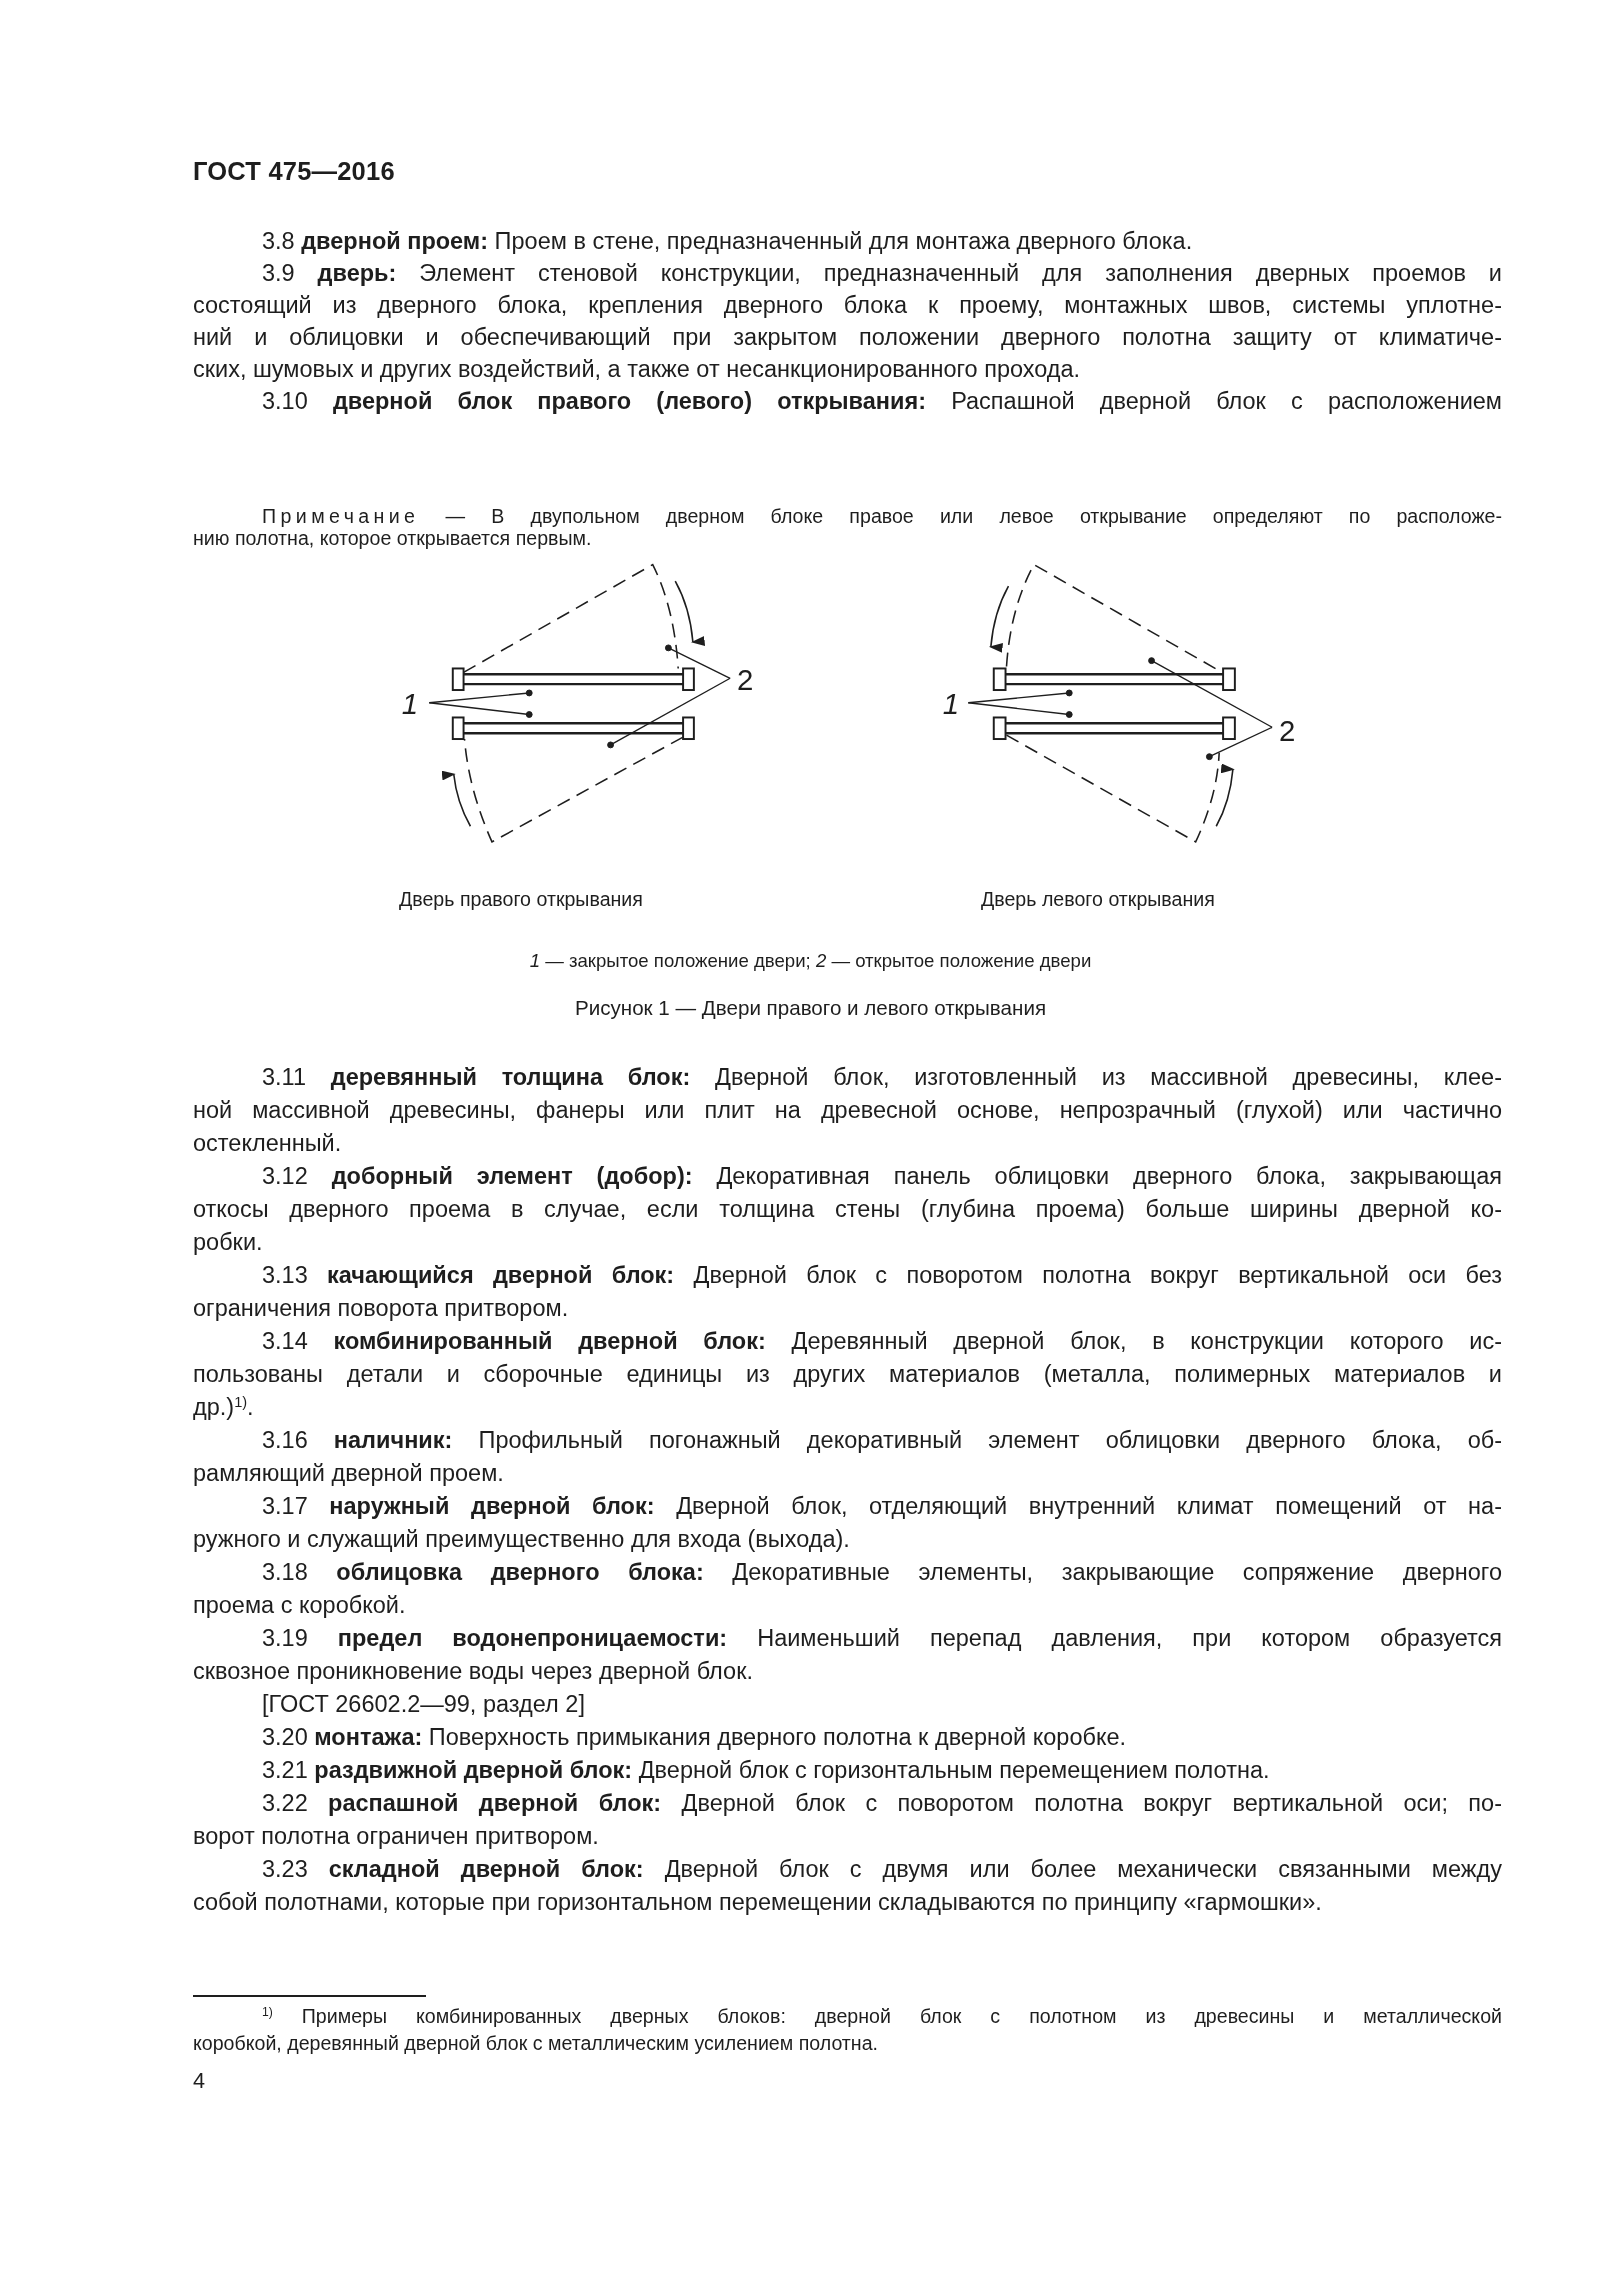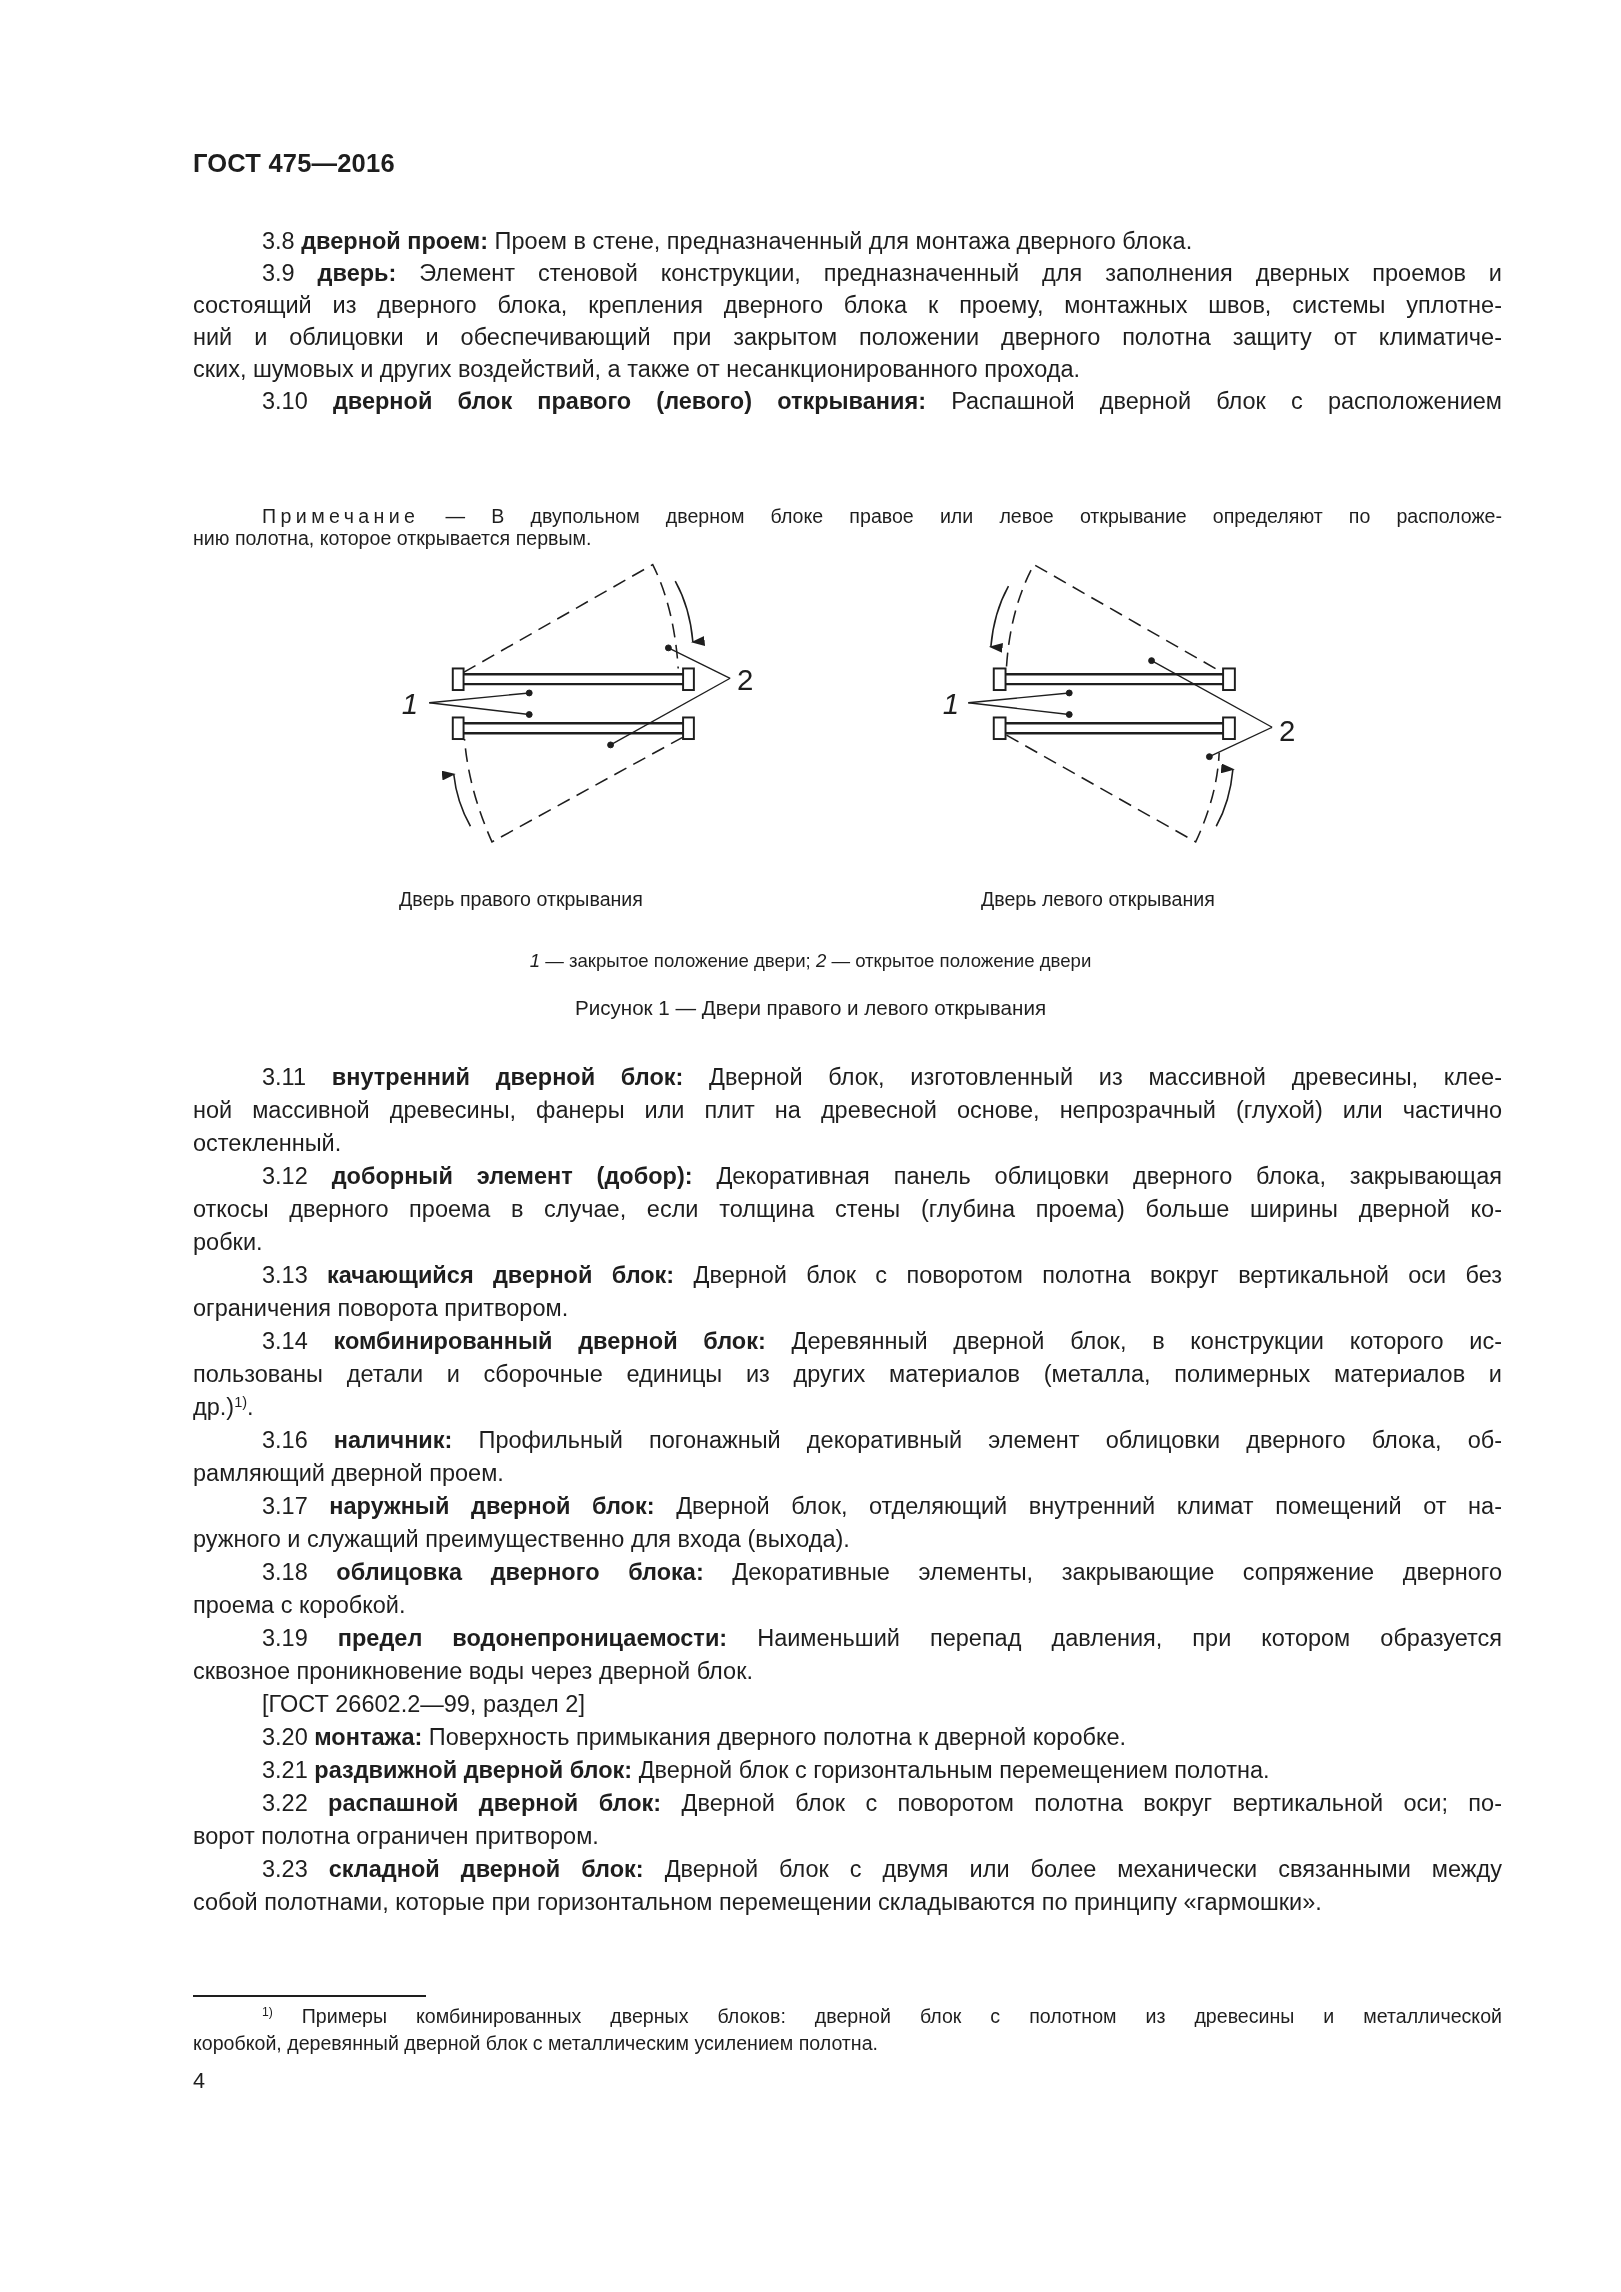--- a/index.html
+++ b/index.html
@@ -1,18 +1,18 @@
 <!DOCTYPE html>
 <html><head>
 <meta charset="utf-8">
 <style>
   html, body { margin:0; padding:0; background:#ffffff; }
   body { width:1621px; height:2293px; position:relative; overflow:hidden; color:#1e1e1e;
          font-family:"Liberation Sans", sans-serif; }
-  .abs { position:absolute; }
+  .abs { position:absolute;margin-top:8px; }
   .header { left:193px; top:149px; font-size:25.5px; font-weight:bold; letter-spacing:0.2px; }
   .block { position:absolute; left:193px; width:1309px; font-size:23.5px; }
   .line { height:var(--lh); line-height:var(--lh); white-space:nowrap; overflow:visible; }
   .line.j { text-align:justify; text-align-last:justify; white-space:normal; height:var(--lh); overflow:hidden; }
   .line.first { padding-left:69px; }
   .line b { font-weight:bold; }
   .note { position:absolute; left:193px; width:1309px; font-size:19.6px; }
   .note .line { --lh:21.6px; }
   .spaced { letter-spacing:4.4px; }
   .fig-caption { position:absolute; font-size:19.6px; white-space:nowrap; }
@@ -115,21 +115,21 @@
 
 <div class="fig-caption" style="left:399px; top:888px;">Дверь правого открывания</div>
 <div class="fig-caption" style="left:981px; top:888px;">Дверь левого открывания</div>
 
 <div class="legend">
   <i>1</i><span> — закрытое положение двери; </span><i>2</i><span> — открытое положение двери</span>
 </div>
 <div class="figtitle">Рисунок 1 — Двери правого и левого открывания</div>
 
 <div class="block" id="main-block" style="top:1061px; --lh:33px;">
-    <div class="line first j"><span>3.11 </span><b>внутренний дверной блок:</b><span> Дверной блок, изготовленный из массивной древесины, клее-</span></div>
+    <div class="line first j"><span>3.11 </span><b>деревянный толщина блок:</b><span> Дверной блок, изготовленный из массивной древесины, клее-</span></div>
     <div class="line j"><span>ной массивной древесины, фанеры или плит на древесной основе, непрозрачный (глухой) или частично</span></div>
     <div class="line"><span>остекленный.</span></div>
     <div class="line first j"><span>3.12 </span><b>доборный элемент (добор):</b><span> Декоративная панель облицовки дверного блока, закрывающая</span></div>
     <div class="line j"><span>откосы дверного проема в случае, если толщина стены (глубина проема) больше ширины дверной ко-</span></div>
     <div class="line"><span>робки.</span></div>
     <div class="line first j"><span>3.13 </span><b>качающийся дверной блок:</b><span> Дверной блок с поворотом полотна вокруг вертикальной оси без</span></div>
     <div class="line"><span>ограничения поворота притвором.</span></div>
     <div class="line first j"><span>3.14 </span><b>комбинированный дверной блок:</b><span> Деревянный дверной блок, в конструкции которого ис-</span></div>
     <div class="line j"><span>пользованы детали и сборочные единицы из других материалов (металла, полимерных материалов и</span></div>
     <div class="line"><span>др.)</span><sup>1)</sup><span>.</span></div>

